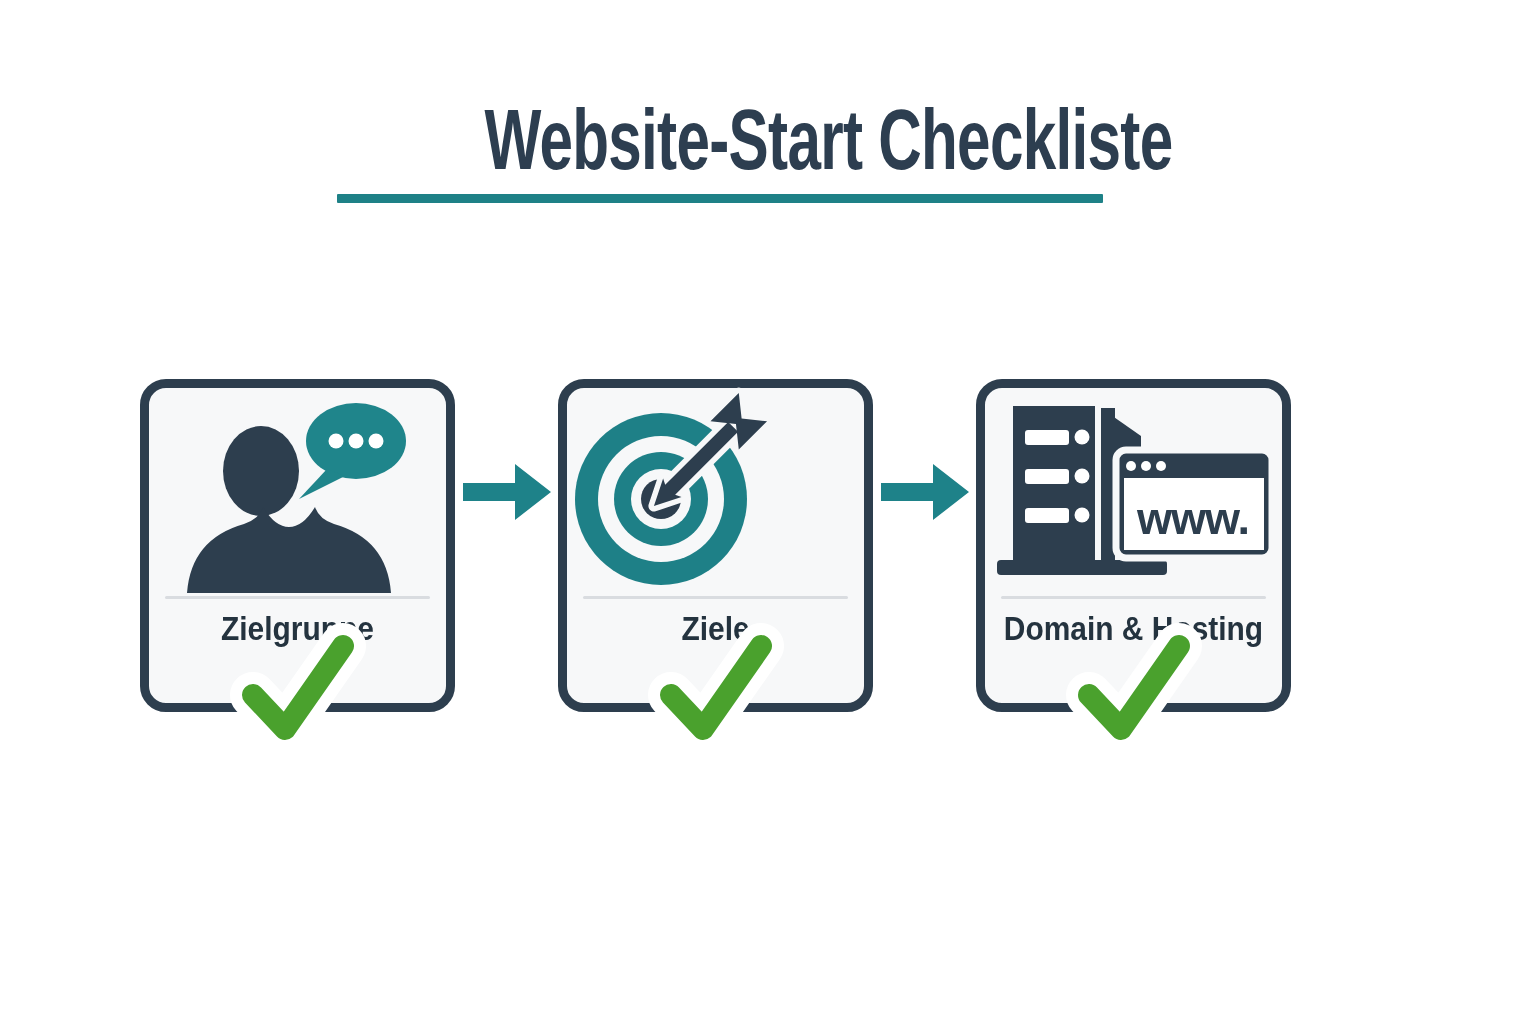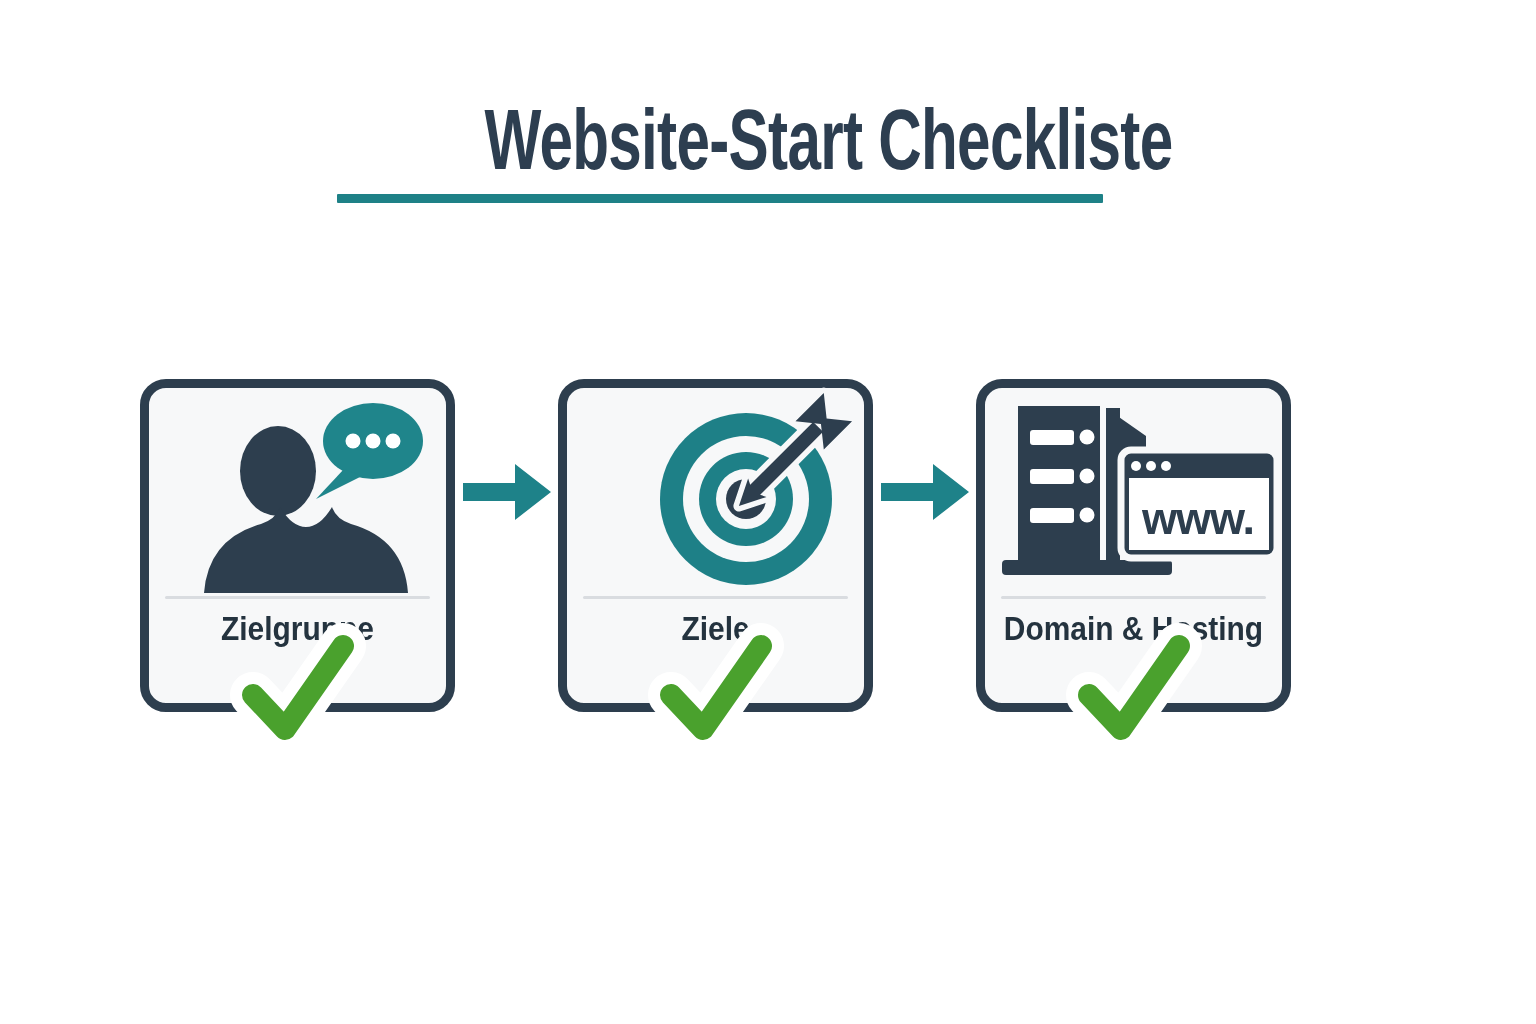--- a/index.html
+++ b/index.html
@@ -41,21 +41,21 @@
   .card {
     position: relative;
     width: 315px; height: 333px;
     background: #f7f8f9;
     border: 9px solid #2d3e4e;
     border-radius: 26px;
     flex: 0 0 auto;
   }
   .icon-area {
     height: 208px;
-    display: flex; align-items: center; justify-content: flex-end;
+    display: flex; align-items: center; justify-content: flex-start;
     overflow: visible;
   }
   .icon-area svg { overflow: visible; }
   .divider { height: 3px; background: #d9dce0; margin: 0 16px; border-radius: 2px; }
   .card-label {
     margin-top: 10px;
     text-align: center;
     font-size: 34px;
     font-weight: 700;
     color: #24333f;

